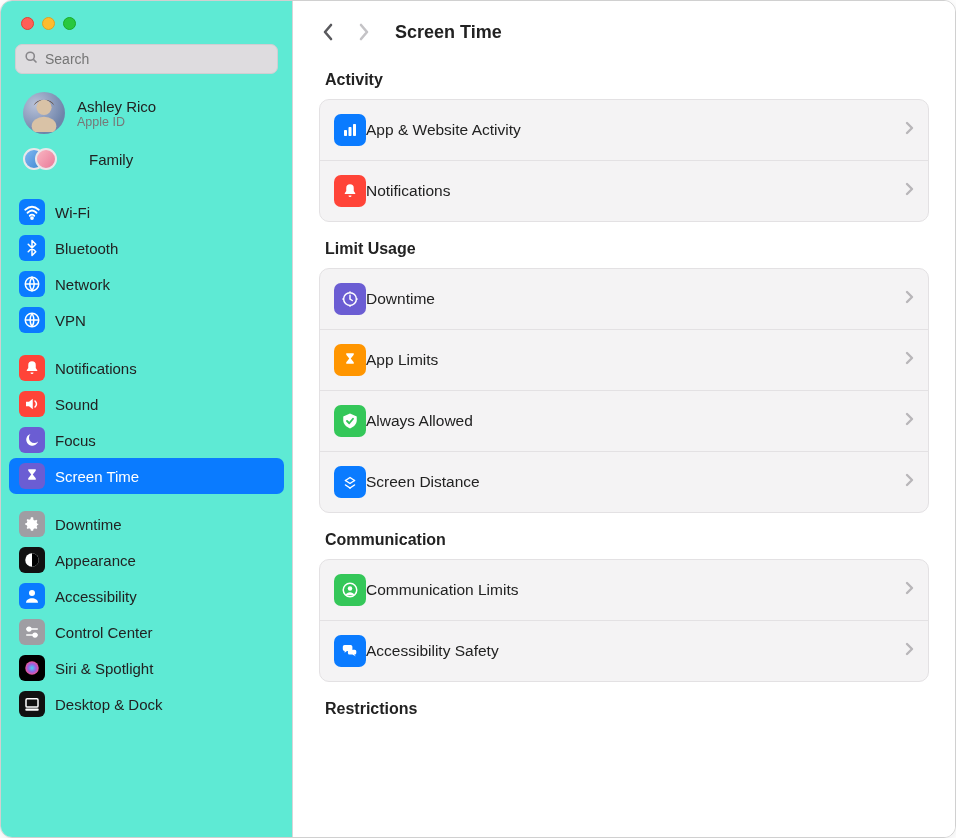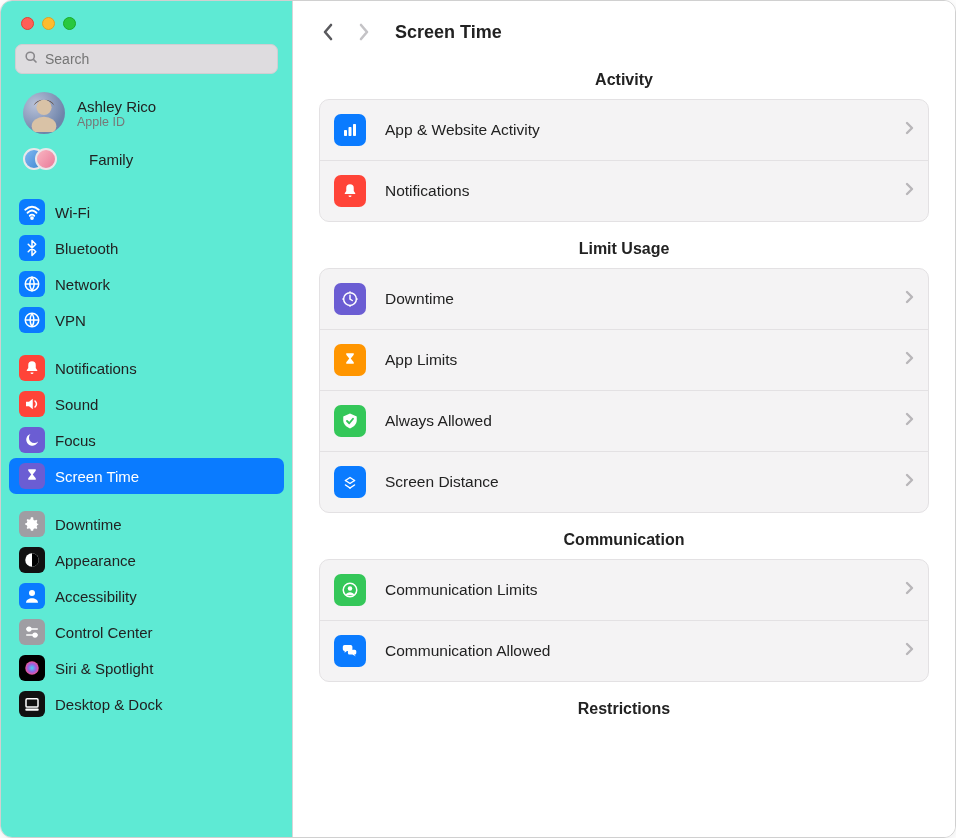--- a/index.html
+++ b/index.html
@@ -96,31 +96,31 @@
     min-height: 52px;
   }
   .nav-arrow {
     width:30px;height:34px;display:flex;align-items:center;justify-content:center;
     color:#8a8a8e; border-radius:6px;
   }
   .nav-arrow.enabled { color:#4a4a4e; }
   .main-title { font-size:18px; font-weight:700; margin-left:10px; color:#222;}
   .main-body { overflow-y:auto; flex:1; padding: 10px 26px 0 26px;}
   .section-title {
-    font-size:16px; font-weight:700; color:#222; padding: 18px 6px 10px 6px; text-align: center;
+    font-size:16px; font-weight:700; color:#222; padding: 18px 6px 10px 6px;
   }
   .section-title.first { padding-top: 6px;}
   .card {
     background:#f4f3f4;
     border:1px solid #e3e1e3;
     border-radius:10px;
     overflow:hidden;
   }
   .row {
-    display:flex; align-items:center; gap:19px;
+    display:flex; align-items:center; gap:0;
     padding:14px 14px;
     border-bottom:1px solid #e3e1e3;
     cursor:default;
   }
   .row:last-child { border-bottom:none; }
   .row-icon {
     width:32px;height:32px;border-radius:7px;
     display:flex;align-items:center;justify-content:center;
     flex-shrink:0;
   }
@@ -435,21 +435,21 @@
                 <polyline points="2,2 7,7 2,12"></polyline>
               </svg></div>
           </div>
           <div class="row">
             <div class="row-icon" style="background: rgb(10, 123, 255);">
               <svg width="18" height="18" viewBox="0 0 24 24" fill="#fff">
                 <path d="M5 5h10a3 3 0 0 1 3 3v4a3 3 0 0 1-3 3H9l-4 3v-3a3 3 0 0 1-3-3V8a3 3 0 0 1 3-3Z" transform="scale(0.8) translate(1,0)"></path>
                 <path d="M11 10h9a2.5 2.5 0 0 1 2.5 2.5v3A2.5 2.5 0 0 1 20 18h-1l3 3-6-3h-5a2.5 2.5 0 0 1-2.5-2.5v-3A2.5 2.5 0 0 1 11 10Z" transform="scale(0.8) translate(3,3)"></path>
               </svg>
             </div>
-            <div class="row-label">Communication Allowed</div>
+            <div class="row-label">Accessibility Safety</div>
             <div class="chevron"><svg width="9" height="14" viewBox="0 0 9 14" fill="none" stroke="#b8b6b9" stroke-width="2.4" stroke-linecap="round" stroke-linejoin="round">
                 <polyline points="2,2 7,7 2,12"></polyline>
               </svg></div>
           </div>
         </div>
         <div class="section-title">Restrictions</div>
       </div>
   </main>
 
 </div>

